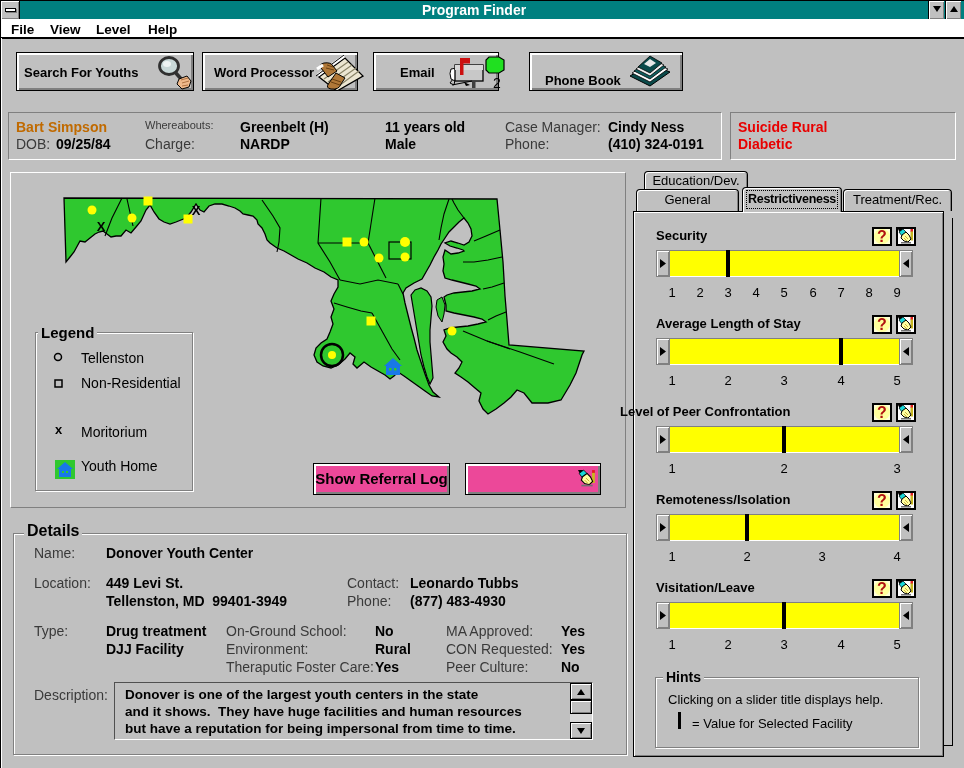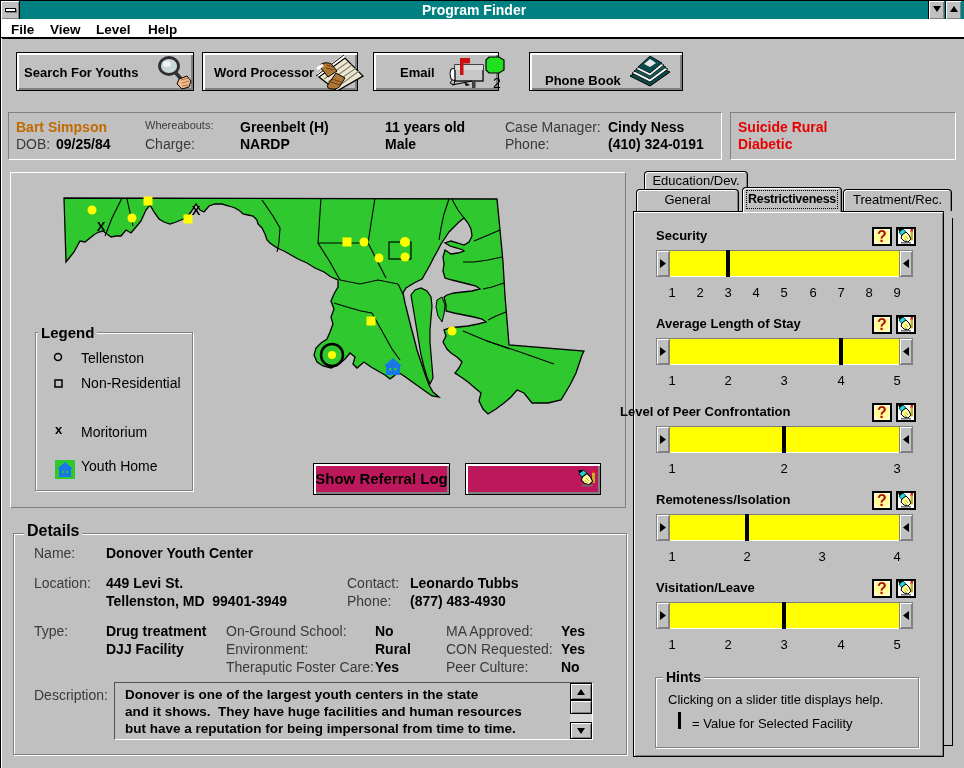--- a/index.html
+++ b/index.html
@@ -22,21 +22,21 @@
 #menuline { left:0; top:37px; width:964px; height:2px; background:#000; }
 
 .tbtn { border:1px solid #000; background:#c0c0c0; box-shadow: inset 1px 1px 0 #fff, inset 2px 2px 0 #fff, inset -1px -1px 0 #808080, inset -2px -2px 0 #808080; }
 .tbtn .cap { position:absolute; font-weight:bold; font-size:13px; }
 
 .sunken { border:1px solid; border-color:#808080 #fff #fff #808080; background:#c0c0c0; }
 .raisedline { border:1px solid; border-color:#fff #808080 #808080 #fff; background:#c0c0c0; }
 .fieldset { border:1px solid #808080; box-shadow: 1px 1px 0 #fff, inset 1px 1px 0 #fff; }
 .flegend { position:absolute; background:#c0c0c0; font-weight:bold; padding:0 3px; }
 
-.pbtn { position:absolute; border:1px solid #000; background:#be185d; box-shadow: inset 1px 1px 0 #fff, inset 2px 2px 0 #fff, inset -1px -1px 0 #808080, inset -2px -2px 0 #808080; font-weight:bold; font-size:15px; text-align:center; }
+.pbtn { position:absolute; border:1px solid #000; background:#ec4899; box-shadow: inset 1px 1px 0 #fff, inset 2px 2px 0 #fff, inset -1px -1px 0 #808080, inset -2px -2px 0 #808080; font-weight:bold; font-size:15px; text-align:center; }
 
 #tabpanel { left:633px; top:211px; width:311px; height:546px; border:1px solid #000; background:#c0c0c0; box-shadow: inset 1px 1px 0 #fff, inset -1px -1px 0 #808080; }
 .tab { position:absolute; background:#c0c0c0; border:1px solid #000; border-bottom:none; border-radius:4px 4px 0 0; box-shadow: inset 1px 1px 0 #fff, inset -1px 0 0 #808080; text-align:center; font-size:13px; }
 .slider-title { position:absolute; font-weight:bold; font-size:13px; }
 .qbtn { position:absolute; width:20px; height:19px; border:2px solid #000; background:#ffffd8; }
 .qbtn .qc { position:absolute; left:0px; top:0px; width:16px; height:15px; border-radius:50%; background:#ffff9c; color:#b01010; font-weight:bold; font-size:16px; text-align:center; line-height:15px; }
 .hbtn { position:absolute; width:20px; height:19px; border:2px solid #000; background:#fff; }
 .hico { display:block; }
 .sbtn { position:absolute; width:14px; height:27px; background:#c0c0c0; border:1px solid #808080; box-shadow: inset 1px 1px 0 #fff, inset -1px -1px 0 #808080; }
 .sbtn svg { display:block; margin:8px auto 0; }

